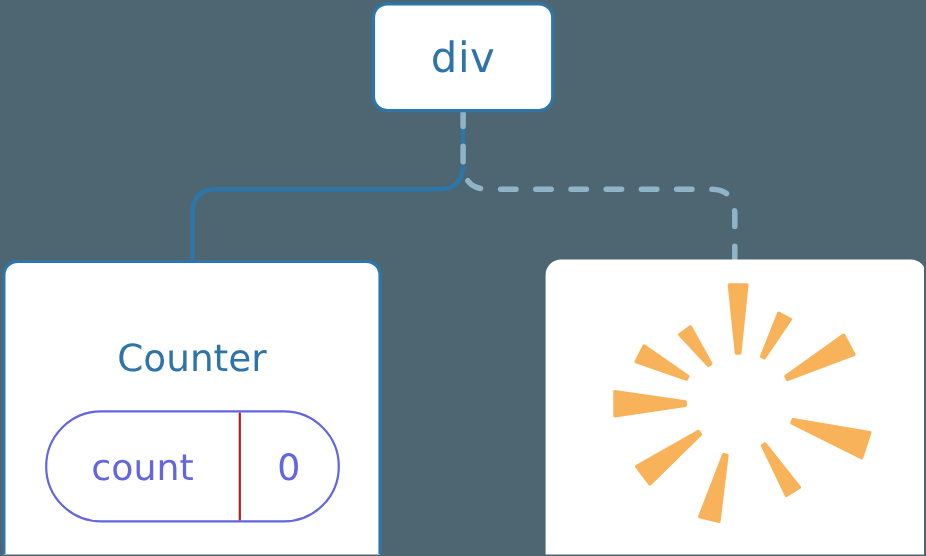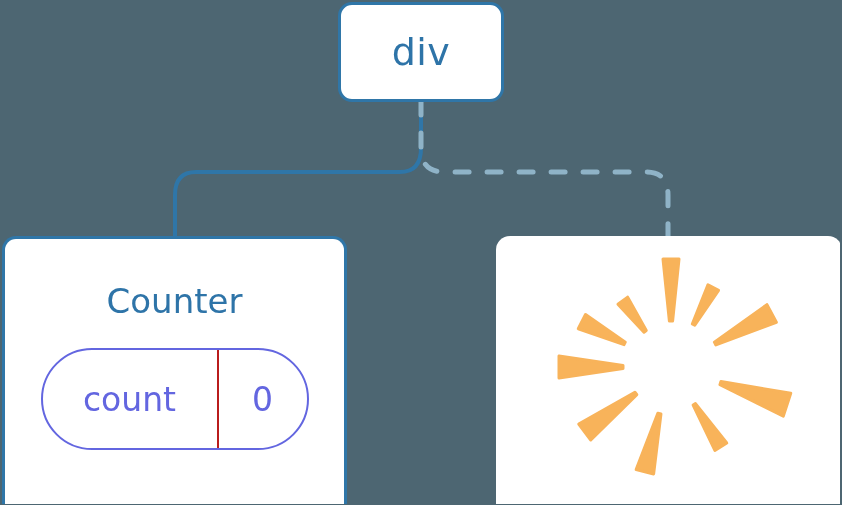--- a/index.html
+++ b/index.html
@@ -48,21 +48,21 @@
   }
   #node-counter {
     left: 2px;
     top: 236px;
     width: 345px;
     height: 268px;
     border: 3px solid #2f76a8;
     border-bottom: none;
     border-radius: 14px 14px 0 0;
     justify-content: flex-start;
-    padding-top: 45px;
+    padding-top: 70px;
   }
   #node-counter .node-title {
     font-size: 34px;
     color: #2e74a8;
     line-height: 1;
     margin-bottom: 30px;
   }
   .state-pill {
     position: relative;
     width: 268px;

